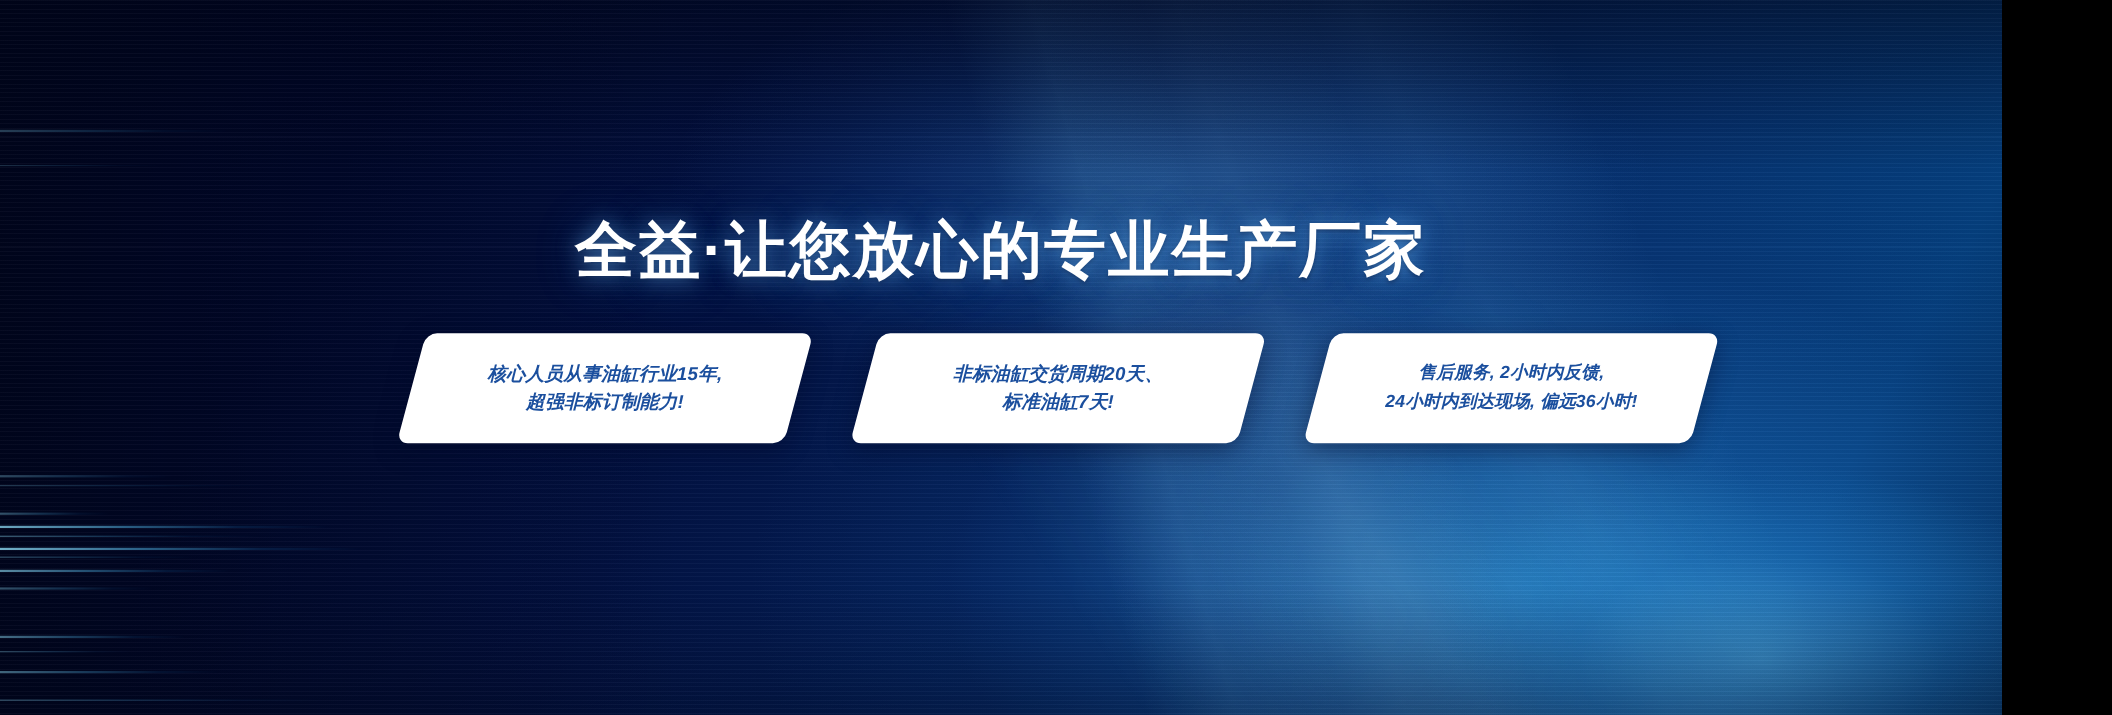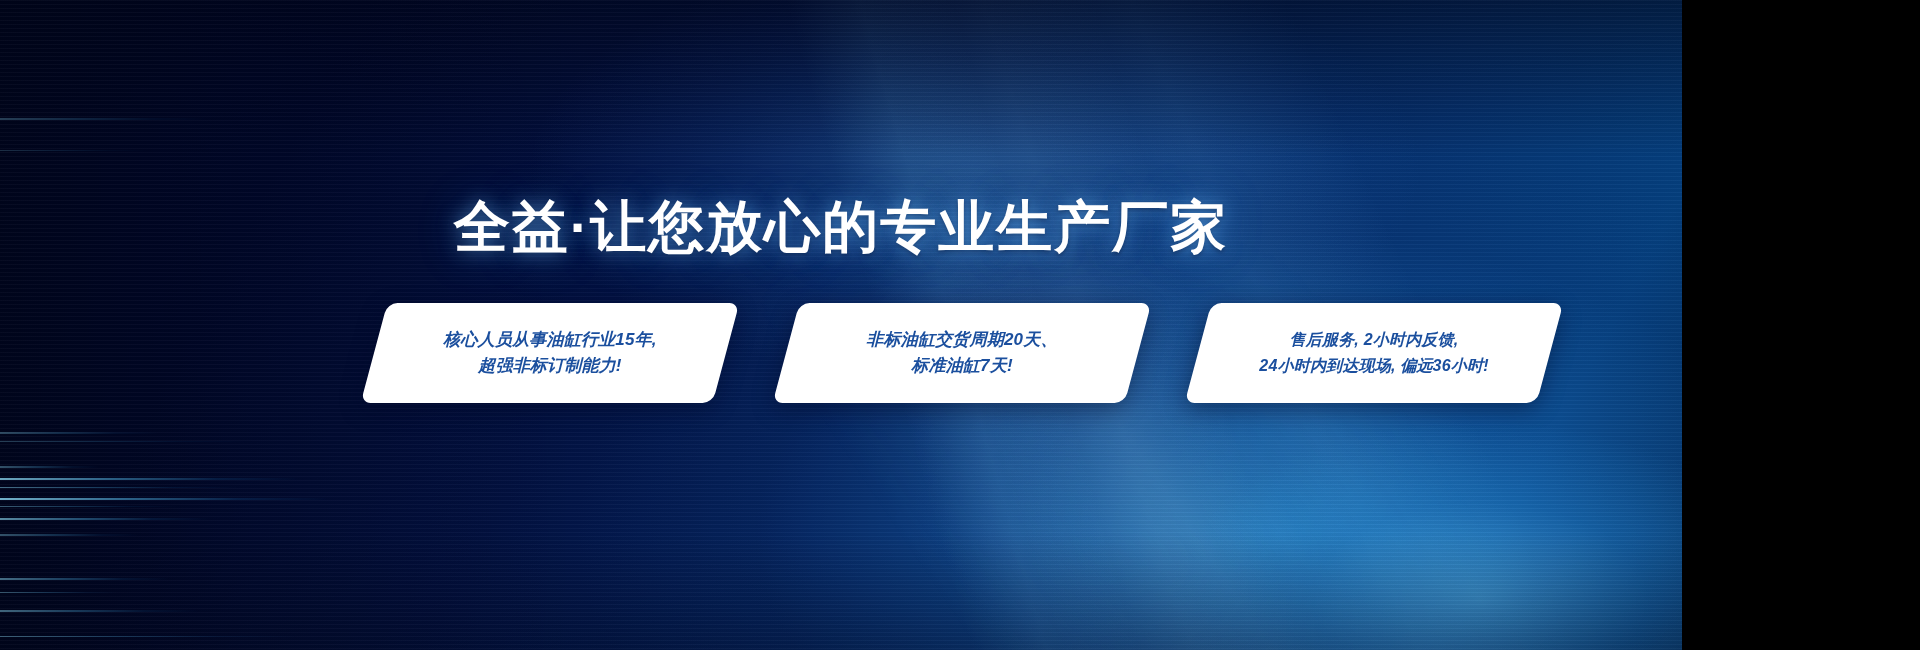--- a/index.html
+++ b/index.html
@@ -6,21 +6,21 @@
     margin: 0;
     padding: 0;
     background: #000;
   }
   body {
     font-family: "Liberation Sans", "DejaVu Sans", sans-serif;
   }
 
   #banner {
     position: relative;
-    width: 1682px;
+    width: 1820px;
     height: 650px;
     overflow: hidden;
     background: #4d7c0f;
   }
 
   
   .bg-layer {
     position: absolute;
     inset: 0;
     pointer-events: none;

